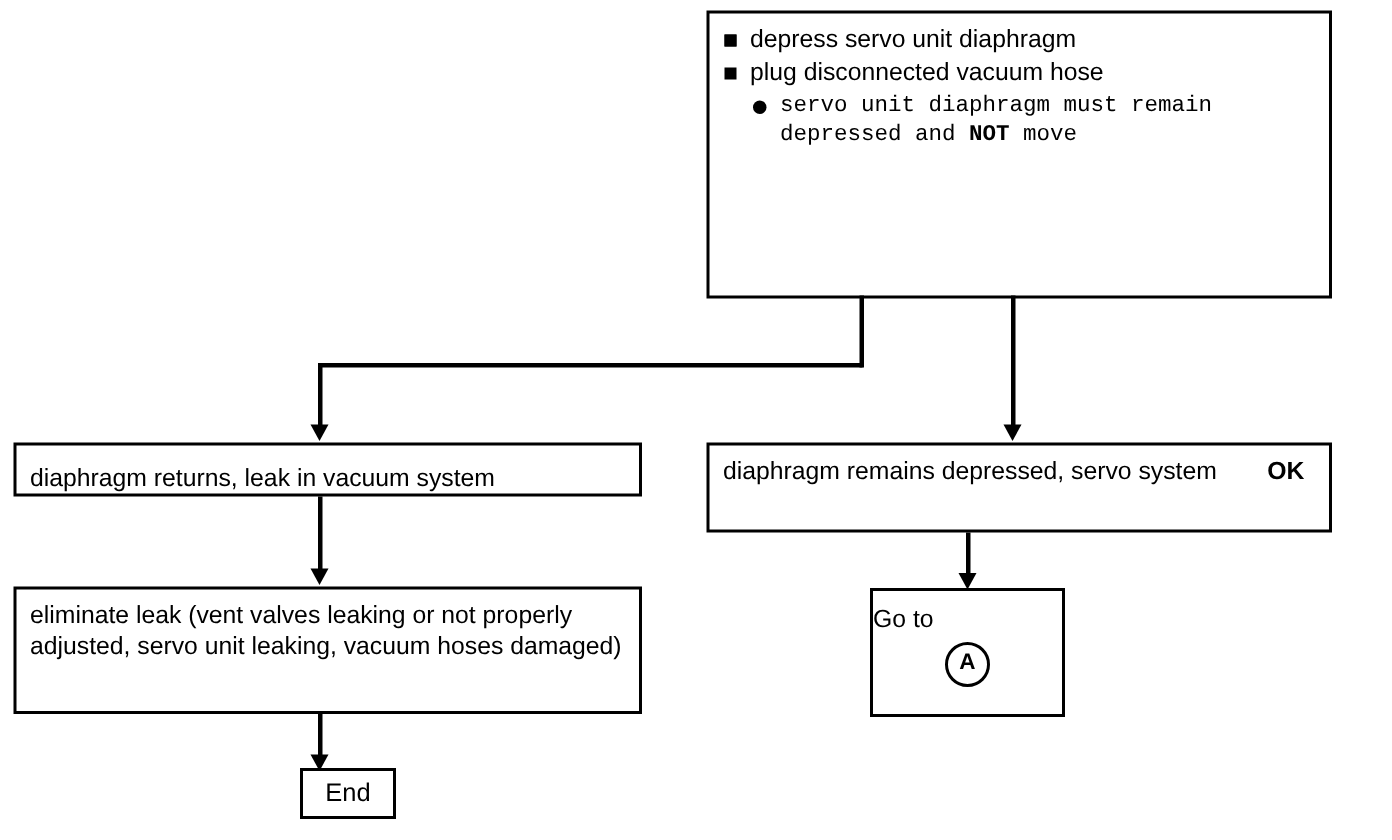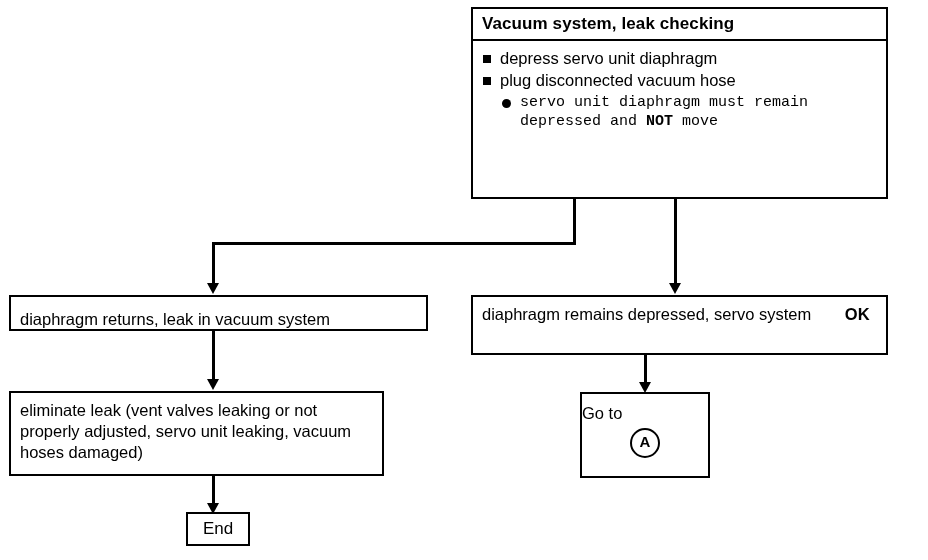--- a/index.html
+++ b/index.html
@@ -128,21 +128,20 @@
     line-height: 30px;
     text-align: center;
   }
 </style>
 </head>
 <body>
 
 <div id="canvas">
 
   <div class="box" style="left:471px; top:7px; width:417px; height:192px;">
-    <div class="box-title">Vacuum system, leak checking</div>
     <div class="box-body">
       <ul class="bullets">
         <li>
           <span class="sq"></span>
         </li>
         <li>
           <span class="sq"></span>
           <span>depress servo unit diaphragm</span>
         </li>
         <li>
@@ -176,29 +175,29 @@
   <div class="box" style="left:471px; top:295px; width:417px; height:60px;">
     <div class="plain-text"><span>diaphragm remains depressed, servo system </span><b>OK</b></div>
   </div>
 
   <div class="line-v" style="left:212px; top:331px; height:50px;"></div>
   <div class="arrowhead" style="left:207px; top:379px;"></div>
 
   <div class="line-v" style="left:644px; top:355px; height:30px;"></div>
   <div class="arrowhead" style="left:639px; top:382px;"></div>
 
-  <div class="box" style="left:9px; top:391px; width:375px; height:85px;">
+  <div class="box" style="left:9px; top:391px; width:419px; height:85px;">
     <div class="plain-text">eliminate leak (vent valves leaking or not properly adjusted, servo unit leaking, vacuum hoses damaged)</div>
   </div>
 
   <div class="box" style="left:580px; top:392px; width:130px; height:86px;">
     <div class="goto-label centered">Go to</div>
     <div class="circle-a">A</div>
   </div>
 
   <div class="line-v" style="left:212px; top:476px; height:32px;"></div>
   <div class="arrowhead" style="left:207px; top:503px;"></div>
 
-  <div class="box" style="left:186px; top:512px; width:64px; height:34px;">
+  <div class="box" style="left:200px; top:512px; width:64px; height:34px;">
     <div class="end-label">End</div>
   </div>
 
 </div>
 
 </body></html>

